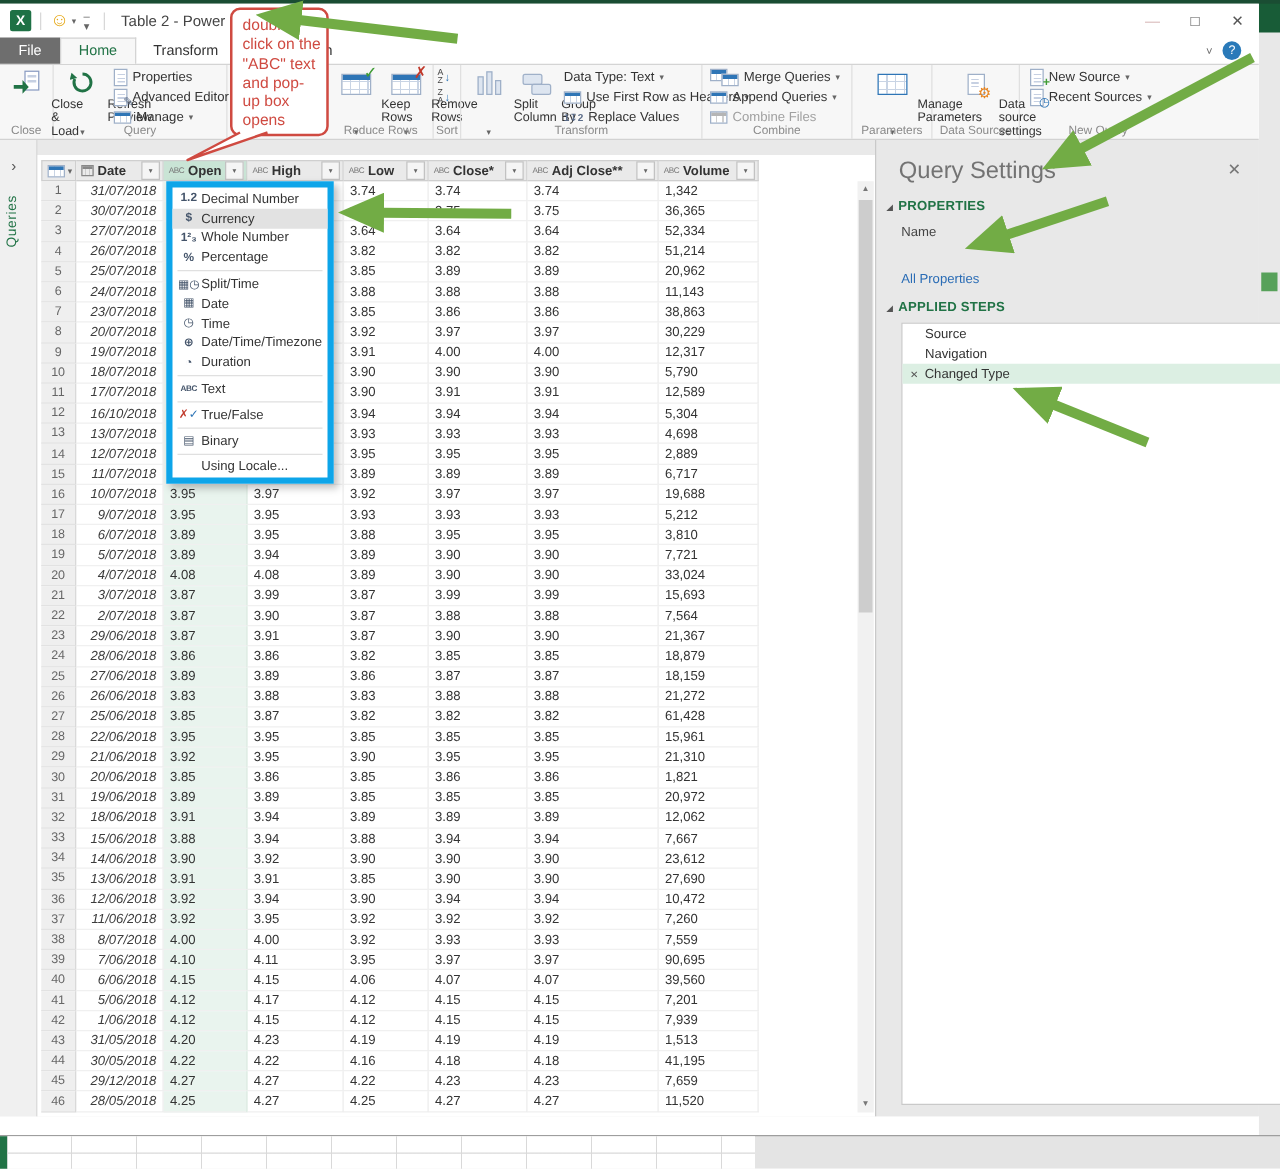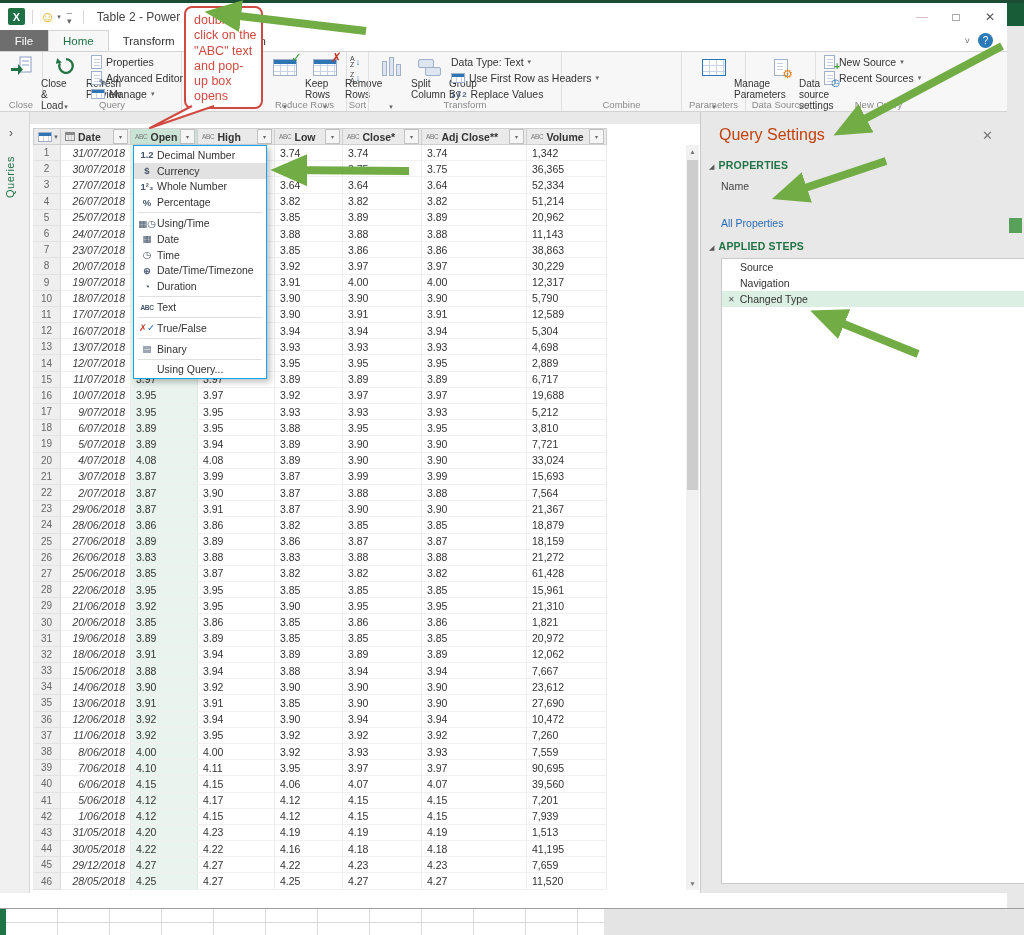--- a/index.html
+++ b/index.html
@@ -127,32 +127,32 @@
   .tcell.c-date{justify-content:flex-end;font-style:italic;color:#3c3c3c;}
   .tcell.c-open{background:#e9f4ee;border-right:1px solid #dcebe2;}
 
   
   .vscroll{position:absolute;left:656px;top:21px;width:13px;height:745px;background:#f1f1f1;}
   .vs-btn{position:absolute;left:0;width:13px;height:13px;font-size:6.5px;color:#777;display:flex;align-items:center;justify-content:center;}
   .vs-btn.up{top:0;}.vs-btn.down{bottom:0;}
   .vs-thumb{position:absolute;left:1px;top:15px;width:11px;height:330px;background:#cdcdcd;}
 
   
-  .typemenu{left:133px;top:145px;width:134px;z-index:40;background:#fff;border:1px solid #0ea5e9;
+  .typemenu{left:133px;top:145px;width:134px;z-index:40;background:#fff;border:5px solid #0ea5e9;
             box-shadow:3px 3px 6px rgba(0,0,0,.25);box-sizing:border-box;padding:1px 0;}
   .mitem{display:flex;align-items:center;height:15.8px;font-size:10.5px;color:#333;padding-left:3px;}
   .mitem.hl{background:#e2e2e2;}
   .micon{width:20px;flex:none;font-size:9.5px;color:#44546a;text-align:center;font-weight:600;}
   .micon .red{color:#c0392b;}.micon .blue{color:#2e75b6;}
   .micon.txt{font-size:6.5px;letter-spacing:-.3px;}
   .msep{height:1px;background:#e0e0e0;margin:2px 4px;}
 
   
   .qspanel{position:absolute;left:700px;top:0;width:307px;height:781px;background:#e8e8e8;border-left:1px solid #c9c9c9;box-sizing:border-box;}
-  .qs-title{position:absolute;left:18px;top:14px;font-size:16px;color:#c2410c;}
+  .qs-title{position:absolute;left:18px;top:14px;font-size:19px;color:#737373;}
   .qs-close{position:absolute;right:14px;top:16px;font-size:13px;color:#777;}
   .qs-sec{position:absolute;left:8px;font-size:10.5px;font-weight:700;color:#217346;letter-spacing:.2px;}
   .qs-sec .tri{font-size:7px;color:#555;margin-right:4px;}
   .qs-namelbl{position:absolute;left:20px;top:68px;font-size:10.5px;color:#444;}
   .qs-input{position:absolute;left:20px;top:80px;width:270px;height:15px;border:1px solid #ababab;background:#fff;
             font-size:10.5px;color:#333;padding:0 4px;font-family:inherit;}
   .qs-link{position:absolute;left:20px;top:105px;font-size:10.5px;color:#2a6cb5;}
   .steps-box{position:absolute;left:20px;top:146px;width:330px;height:626px;background:#fff;border:1px solid #c9c9c9;box-sizing:border-box;}
   .step{display:flex;align-items:center;height:16px;font-size:10.5px;color:#333;padding-left:18px;position:relative;}
   .step.sel{background:#dcefe3;padding-left:6px;}
@@ -339,20 +339,39 @@
         </div>
         <div class="smallbtn">
           <span class="repl-ic">1↧2</span>
           <span>Replace Values</span>
         </div>
       </div>
       <div class="rg-label">Transform</div>
     </div>
 
     <div class="rgroup" style="left:562px;width:120px;">
+      <div class="smallstack" style="left:6px;">
+        <div class="smallbtn">
+          <span class="merge-ic">
+              <span class="mini-table-sm"></span>
+              <span class="mini-table-sm"></span>
+            </span>
+          <span>Merge Queries</span>
+          <span class="dda">▾</span>
+        </div>
+        <div class="smallbtn">
+          <span class="mini-table-sm"></span>
+          <span>Append Queries</span>
+          <span class="dda">▾</span>
+        </div>
+        <div class="smallbtn disabled">
+          <span class="mini-table-sm gray"></span>
+          <span>Combine Files</span>
+        </div>
+      </div>
       <div class="rg-label">Combine</div>
     </div>
 
     <div class="rgroup" style="left:682px;width:64px;">
       <div class="bigbtn" style="left:12px;">
         <div class="bicon">
           <div class="mini-table" style="background-image:repeating-linear-gradient(90deg,transparent 0 6px,#c9d4e4 6px 7px),repeating-linear-gradient(transparent 0 5px,#c9d4e4 5px 6px);border-color:#2e75b6;"></div>
         </div>
         <div class="blabel">Manage
 Parameters</div>
@@ -554,21 +573,21 @@
             <div class="tcell c-date">17/07/2018</div>
             <div class="tcell c-open"></div>
             <div class="tcell c-high"></div>
             <div class="tcell c-low">3.90</div>
             <div class="tcell c-close">3.91</div>
             <div class="tcell c-adj">3.91</div>
             <div class="tcell c-vol">12,589</div>
           </div>
           <div class="trow">
             <div class="tcell c-num">12</div>
-            <div class="tcell c-date">16/07/2018</div>
+            <div class="tcell c-date">16/10/2018</div>
             <div class="tcell c-open"></div>
             <div class="tcell c-high"></div>
             <div class="tcell c-low">3.94</div>
             <div class="tcell c-close">3.94</div>
             <div class="tcell c-adj">3.94</div>
             <div class="tcell c-vol">5,304</div>
           </div>
           <div class="trow">
             <div class="tcell c-num">13</div>
             <div class="tcell c-date">13/07/2018</div>
@@ -814,21 +833,21 @@
             <div class="tcell c-date">11/06/2018</div>
             <div class="tcell c-open">3.92</div>
             <div class="tcell c-high">3.95</div>
             <div class="tcell c-low">3.92</div>
             <div class="tcell c-close">3.92</div>
             <div class="tcell c-adj">3.92</div>
             <div class="tcell c-vol">7,260</div>
           </div>
           <div class="trow">
             <div class="tcell c-num">38</div>
-            <div class="tcell c-date">8/06/2018</div>
+            <div class="tcell c-date">8/07/2018</div>
             <div class="tcell c-open">4.00</div>
             <div class="tcell c-high">4.00</div>
             <div class="tcell c-low">3.92</div>
             <div class="tcell c-close">3.93</div>
             <div class="tcell c-adj">3.93</div>
             <div class="tcell c-vol">7,559</div>
           </div>
           <div class="trow">
             <div class="tcell c-num">39</div>
             <div class="tcell c-date">7/06/2018</div>
@@ -956,21 +975,21 @@
       <span class="micon">1²₃</span>
       <span class="mlabel">Whole Number</span>
     </div>
     <div class="mitem">
       <span class="micon">%</span>
       <span class="mlabel">Percentage</span>
     </div>
     <div class="msep"></div>
     <div class="mitem">
       <span class="micon">▦◷</span>
-      <span class="mlabel">Using/Time</span>
+      <span class="mlabel">Split/Time</span>
     </div>
     <div class="mitem">
       <span class="micon">▦</span>
       <span class="mlabel">Date</span>
     </div>
     <div class="mitem">
       <span class="micon">◷</span>
       <span class="mlabel">Time</span>
     </div>
     <div class="mitem">
@@ -992,21 +1011,21 @@
       <span class="mlabel">True/False</span>
     </div>
     <div class="msep"></div>
     <div class="mitem">
       <span class="micon">▤</span>
       <span class="mlabel">Binary</span>
     </div>
     <div class="msep"></div>
     <div class="mitem">
       <span class="micon"></span>
-      <span class="mlabel">Using Query...</span>
+      <span class="mlabel">Using Locale...</span>
     </div>
   </div>
 
 <div class="callout abs">
   <div class="ctext">double click on the "ABC" text and pop-up box opens</div>
 </div>
 
 <svg class="overlay">
   <defs>
     <marker id="ah" markerWidth="4.6" markerHeight="4" refX="3.4" refY="2" orient="auto">

